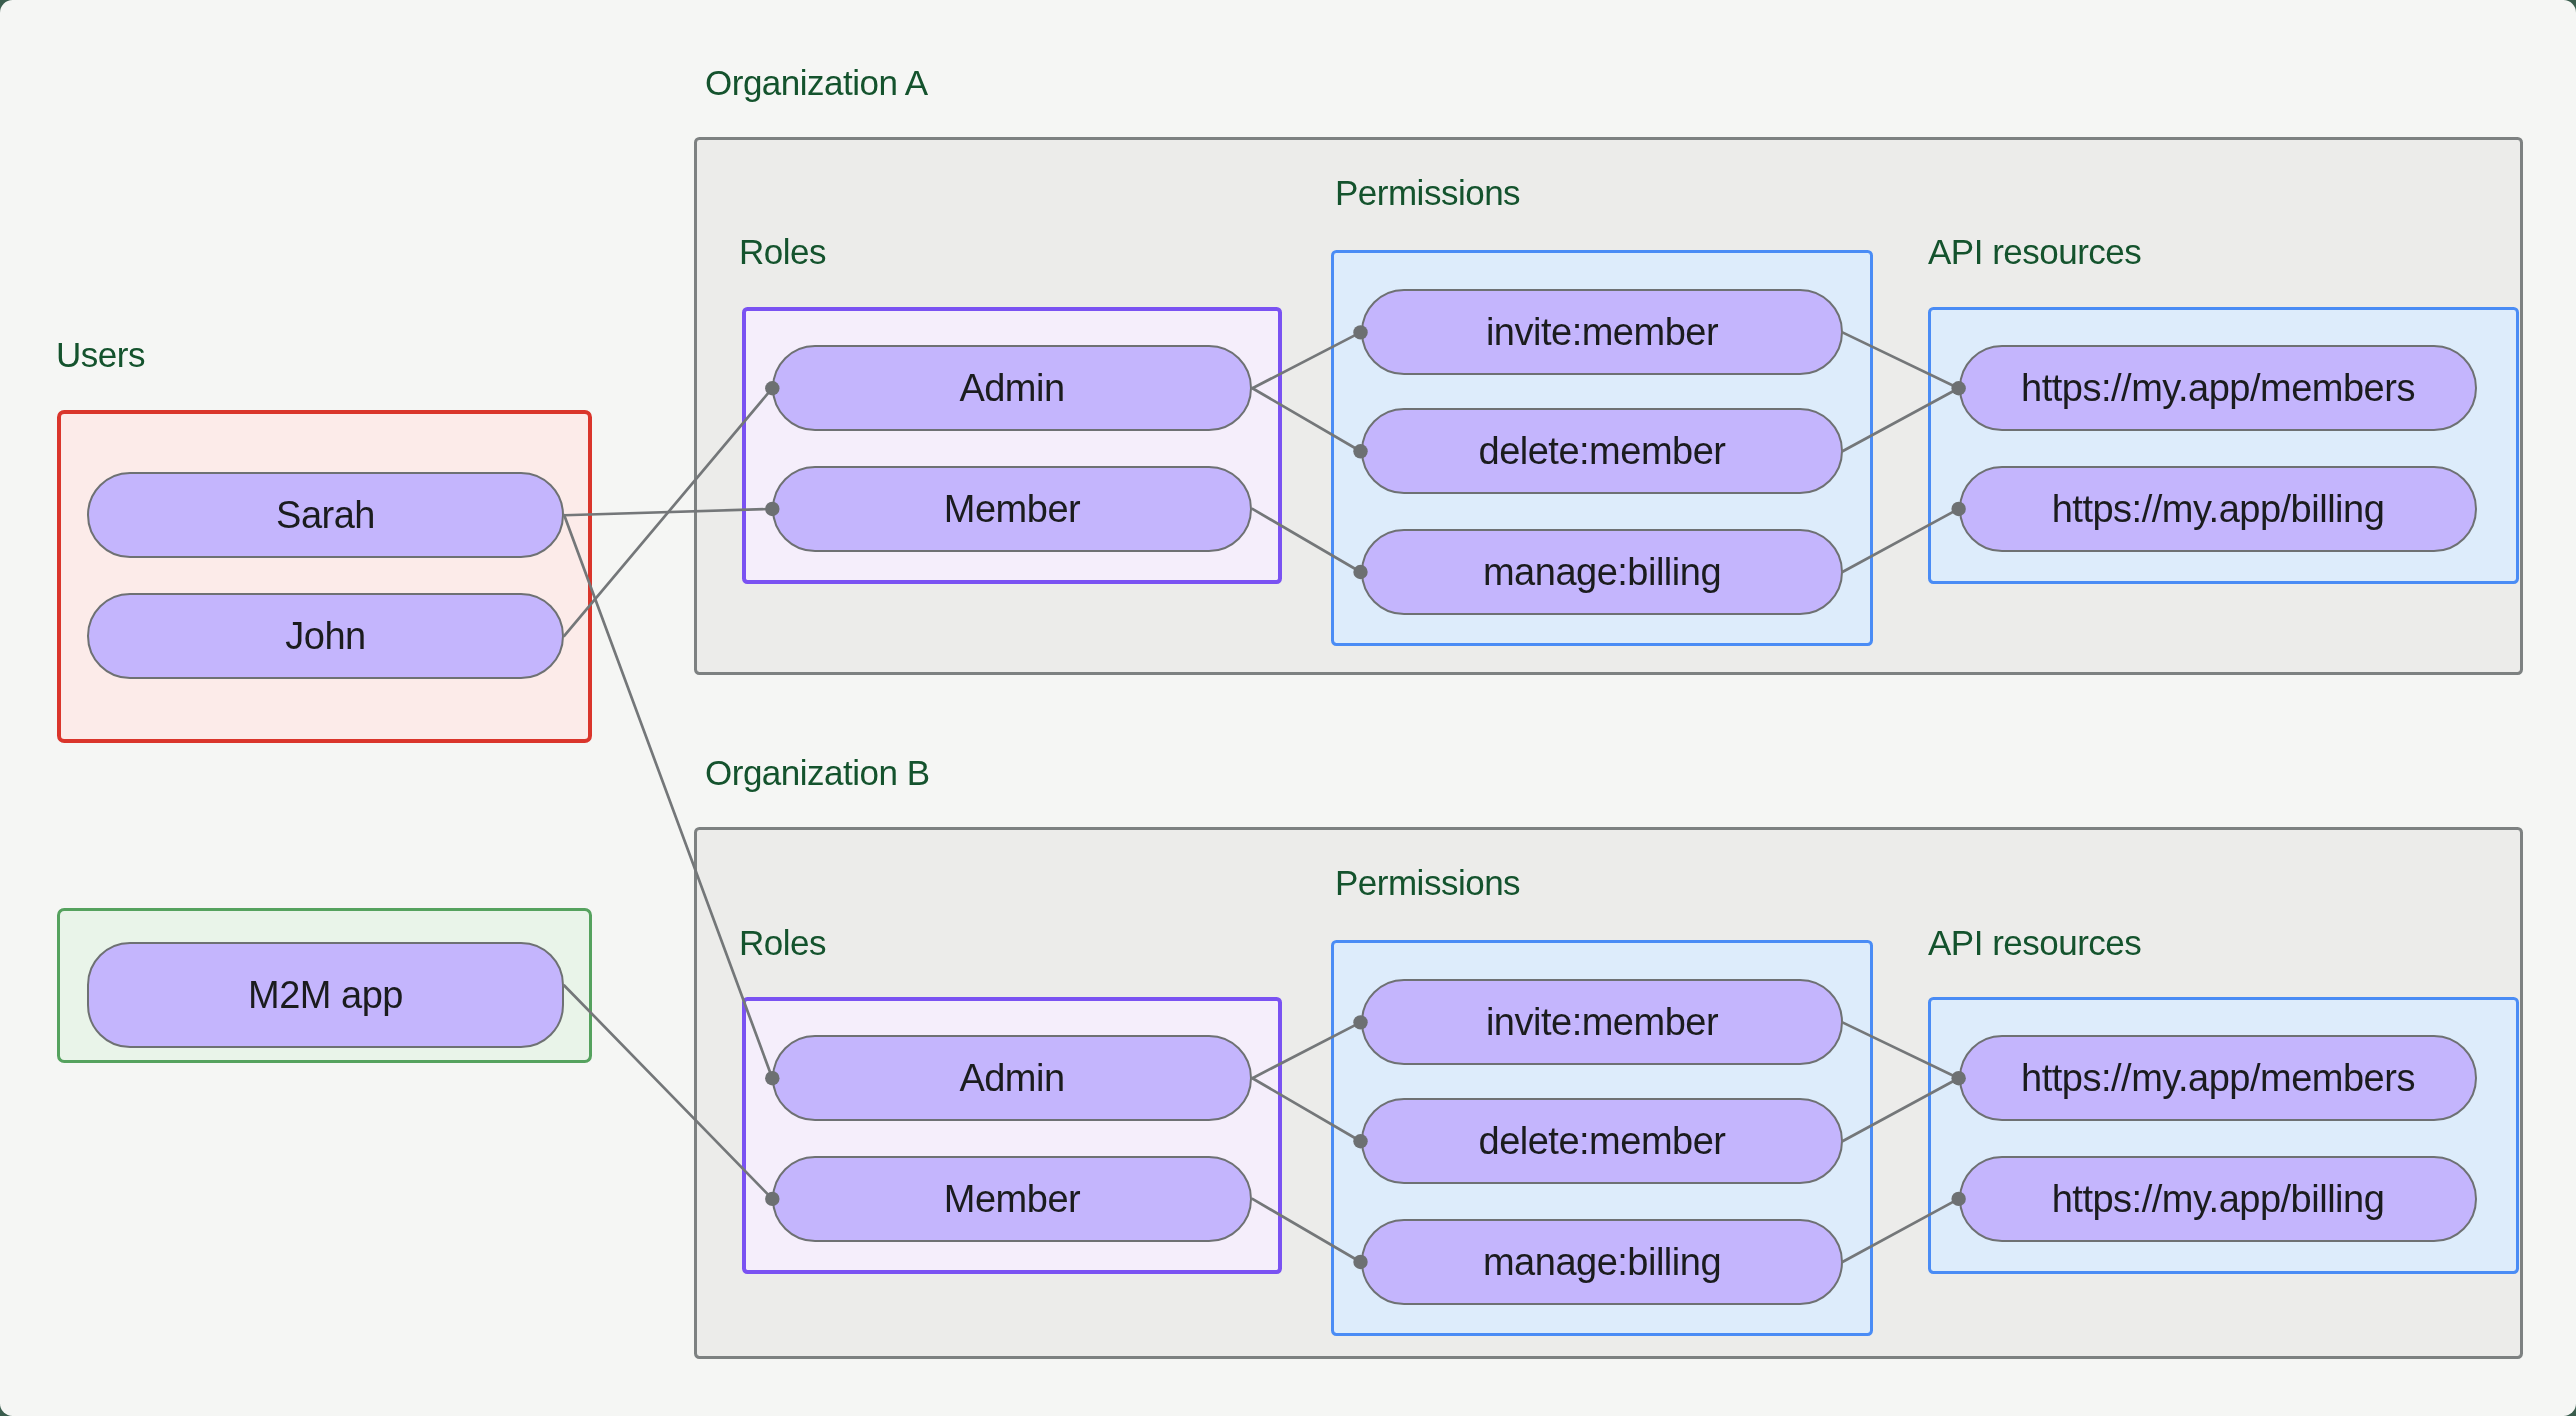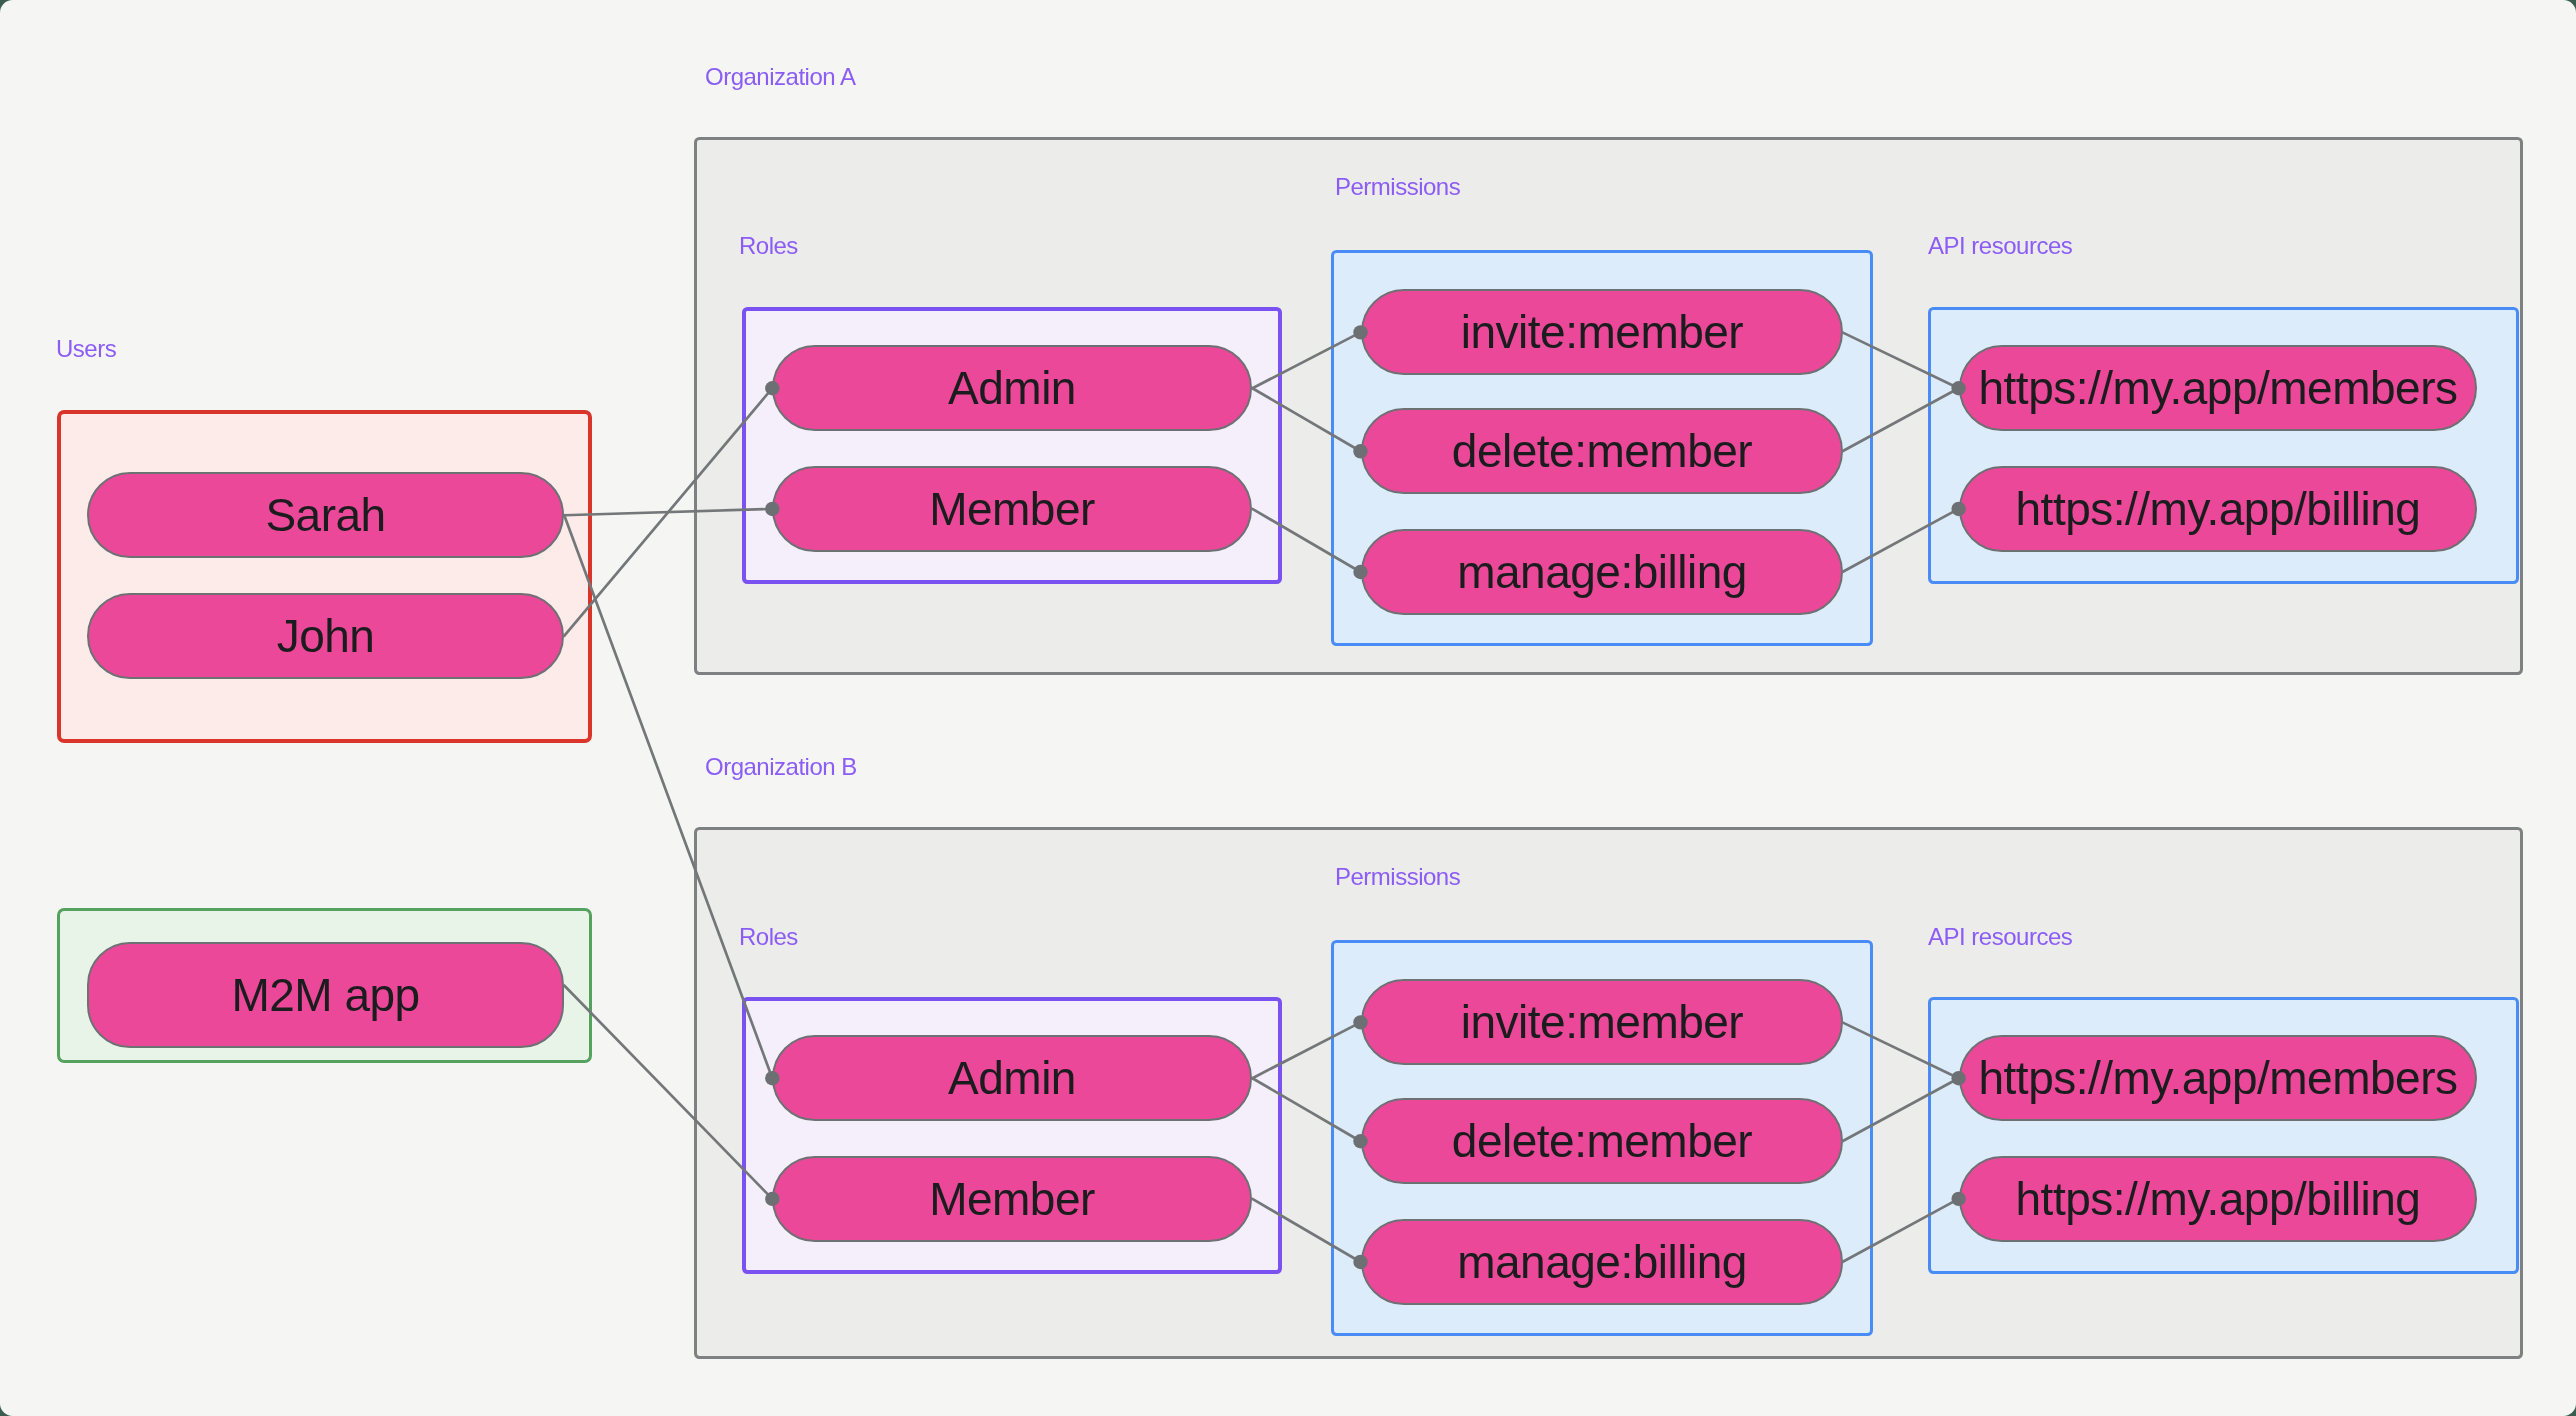--- a/index.html
+++ b/index.html
@@ -11,24 +11,24 @@
     height: 1416px;
     background: #f5f6f4;
     border-radius: 12.6px;
     overflow: hidden;
     font-family: "Liberation Sans", "DejaVu Sans", sans-serif;
     color: #1b1c1e;
   }
 
   .group-label {
     position: absolute;
-    font-size: 24px;
+    font-size: 35px;
     line-height: 1.15;
     letter-spacing: -0.5px;
-    color: #8b5cf6;
+    color: #14532d;
     white-space: nowrap;
   }
 
   .org-box {
     position: absolute;
     background: #ececea;
     border: 3.6px solid #7d8181;
     border-radius: 5.4px;
   }
 
@@ -36,27 +36,27 @@
     position: absolute;
     border-radius: 5.4px;
   }
   .gbox.red    { background: #fcebe9; border: 4.5px solid #da352b; border-radius: 7.2px; }
   .gbox.green  { background: #e9f4e9; border: 3.6px solid #55a25e; border-radius: 7.2px; }
   .gbox.purple { background: #f5eefb; border: 4.5px solid #7a52f2; }
   .gbox.blue   { background: #ddecfb; border: 3.6px solid #4a8cf5; }
 
   .pill {
     position: absolute;
-    background: #ec4899;
+    background: #c4b5fd;
     border: 2.7px solid #6e7173;
     border-radius: 43px;
     display: flex;
     align-items: center;
     justify-content: center;
-    font-size: 46px;
+    font-size: 38px;
     letter-spacing: -0.5px;
     white-space: nowrap;
     z-index: 2;
   }
 
   svg.wires {
     position: absolute;
     left: 0; top: 0;
     width: 2576px;
     height: 1416px;

